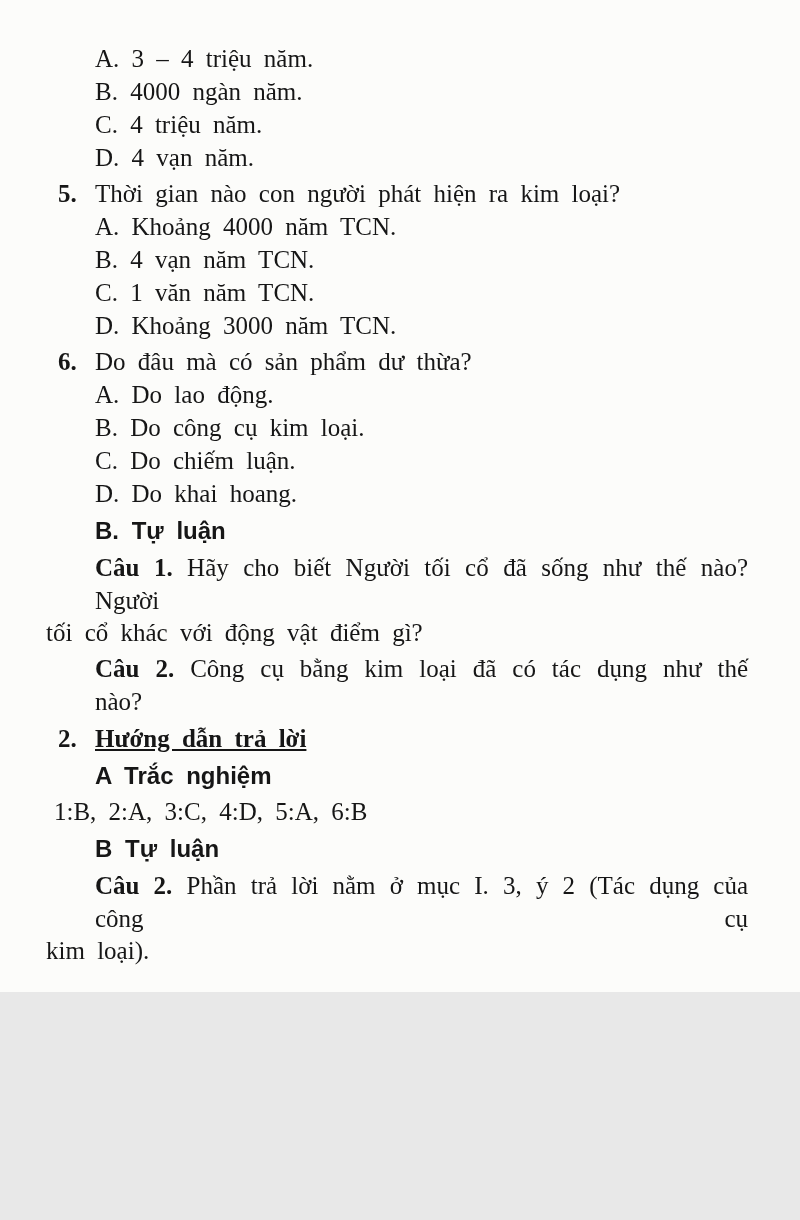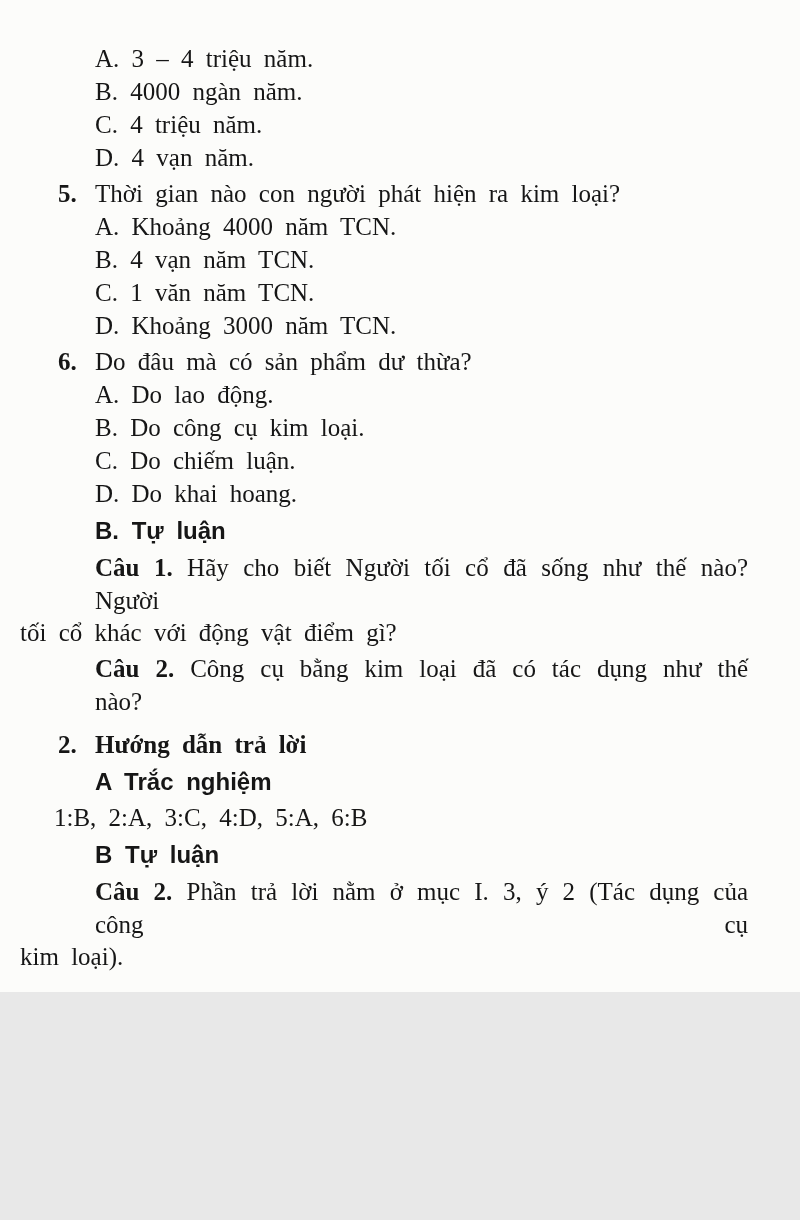--- a/index.html
+++ b/index.html
@@ -34,31 +34,31 @@
   .q  { padding-left: 58px; margin-top: 3px; }
   
   .hs {
     padding-left: 95px;
     margin-top: 4px;
     font-family: "Liberation Sans", sans-serif;
     font-weight: bold;
     font-size: 24px;
   }
   
-  .h2 { padding-left: 58px; margin-top: 10px; font-weight: bold; }
+  .h2 { padding-left: 58px; margin-top: 4px; font-weight: bold; text-decoration: underline; }
   
   .pf {
     padding-left: 95px;
     padding-right: 52px;
     margin-top: 4px;
     text-align: justify;
     text-align-last: justify;
   }
   
-  .pc { padding-left: 20px; line-height: 31px; }
+  .pc { padding-left: 46px; line-height: 31px; }
   
   .ans { padding-left: 54px; margin-top: 3px; }
 
   .b   { font-weight: bold; }
   .num { display: inline-block; width: 37px; font-weight: bold; }
 
   .footer {
     position: absolute;
     left: 57px;
     top: 1152px;

